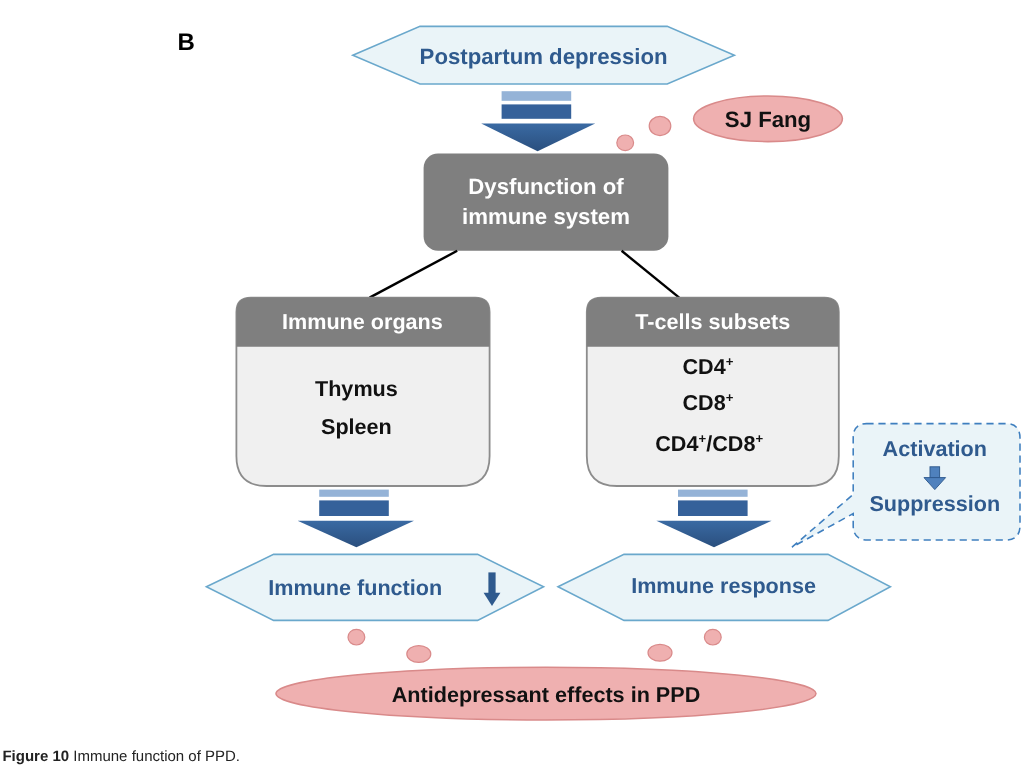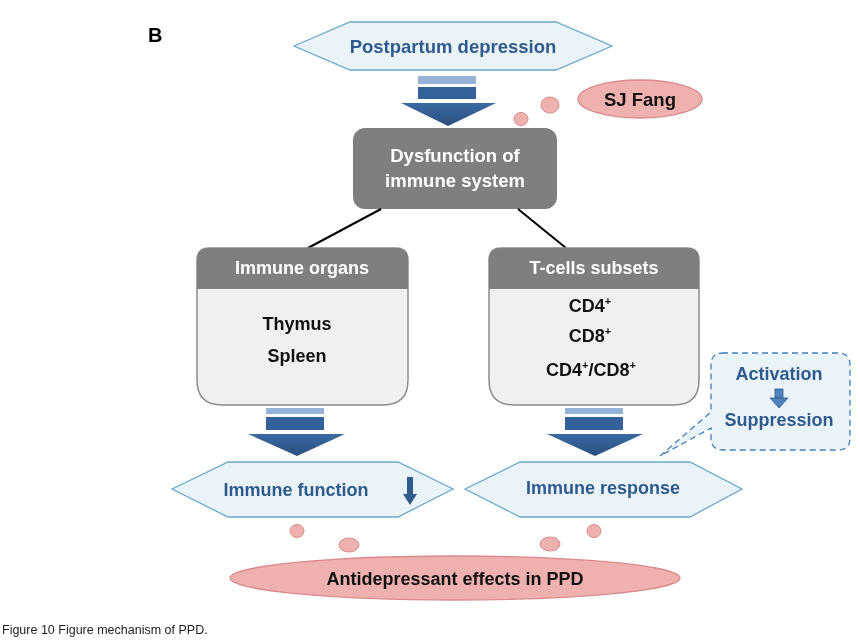--- a/index.html
+++ b/index.html
@@ -5,21 +5,21 @@
   html, body { margin: 0; padding: 0; background: #ffffff; }
   body { width: 860px; height: 644px; position: relative; overflow: hidden;
          font-family: "Liberation Sans", sans-serif; }
   svg#diagram { position: absolute; left: 0; top: 0; }
   .lbl { font-family: "Liberation Sans", sans-serif; font-weight: bold; }
   .blue-txt { fill: #2f5a8e; }
   .dark-txt { fill: #111111; }
   .white-txt { fill: #ffffff; }
   #caption { position: absolute; left: 2px; top: 623px; font-size: 12.5px; color: #222;
              font-family: "Liberation Sans", sans-serif; }
-  #caption b { font-weight: normal; }
+  #caption b { font-weight: bold; }
 </style>
 </head>
 <body>
 
 <svg id="diagram" width="860" height="644" viewBox="0 0 860 644">
   <defs>
     <linearGradient id="arrowGrad" x1="0" y1="0" x2="0" y2="1">
       <stop offset="0" stop-color="#3a6aa3"></stop>
       <stop offset="1" stop-color="#2a4f7e"></stop>
     </linearGradient>
@@ -113,13 +113,13 @@
     <ellipse cx="550" cy="544" rx="10" ry="7" fill="#efb0b0" stroke="#d98a8a" stroke-width="1"></ellipse>
     <ellipse cx="594" cy="531" rx="7" ry="6.5" fill="#efb0b0" stroke="#d98a8a" stroke-width="1"></ellipse>
   </g>
 
   <g>
     <ellipse cx="455" cy="578" rx="225" ry="22" fill="#efb0b0" stroke="#d98a8a" stroke-width="1.3"></ellipse>
     <text x="455" y="585" text-anchor="middle" font-size="18" class="lbl dark-txt">Antidepressant effects in PPD</text>
   </g>
 </svg>
 
-<div id="caption"><b>Figure 10</b> <span>Figure mechanism of PPD.</span></div>
+<div id="caption"><b>Figure 10</b> <span>Immune function of PPD.</span></div>
 
 </body></html>

